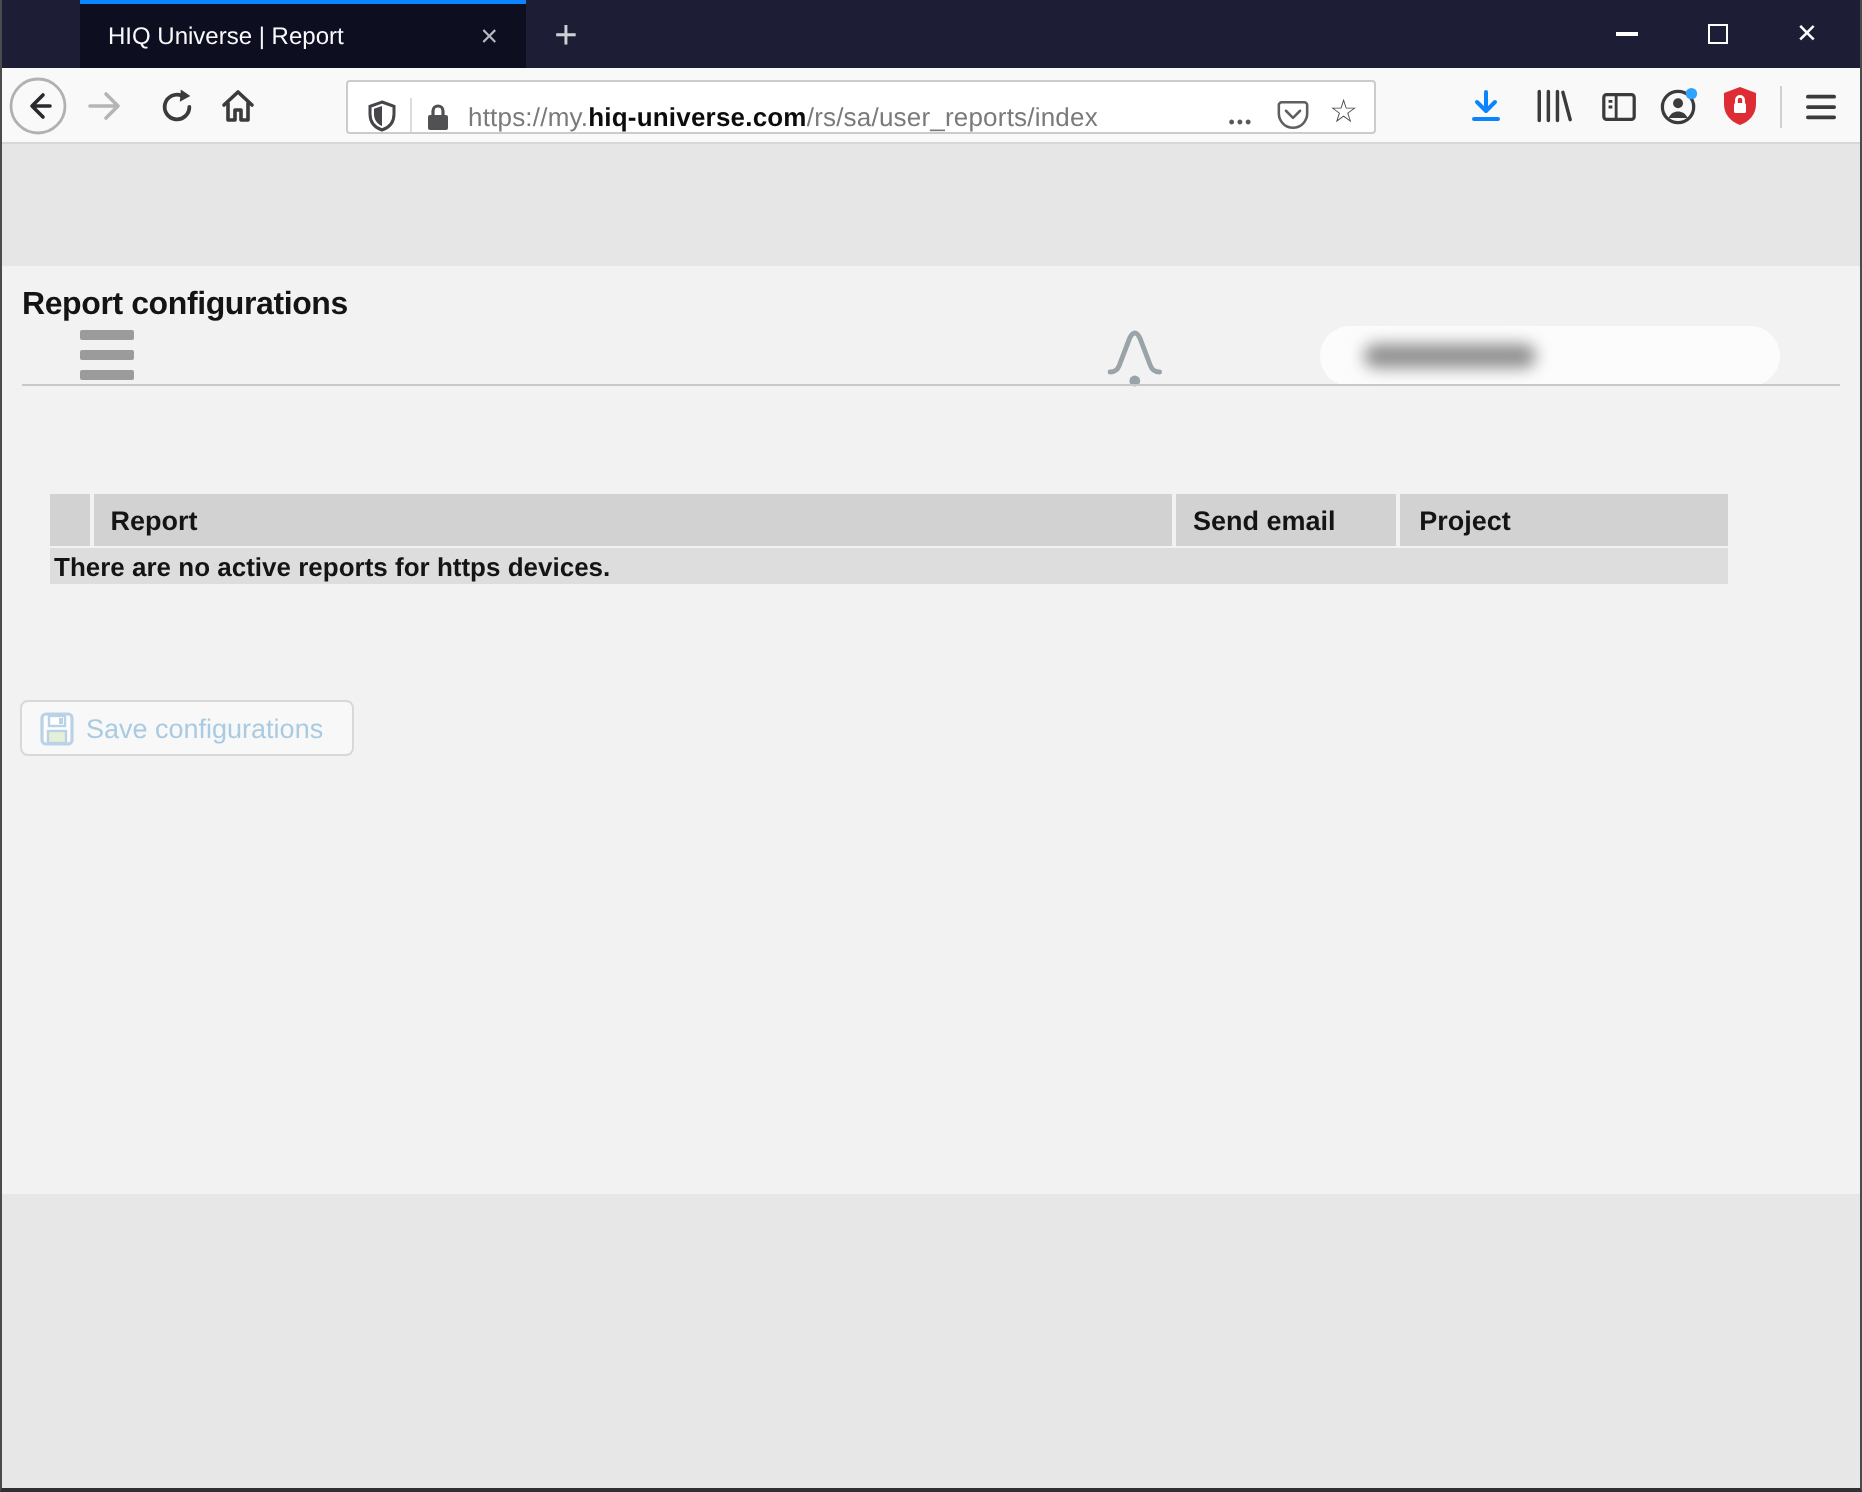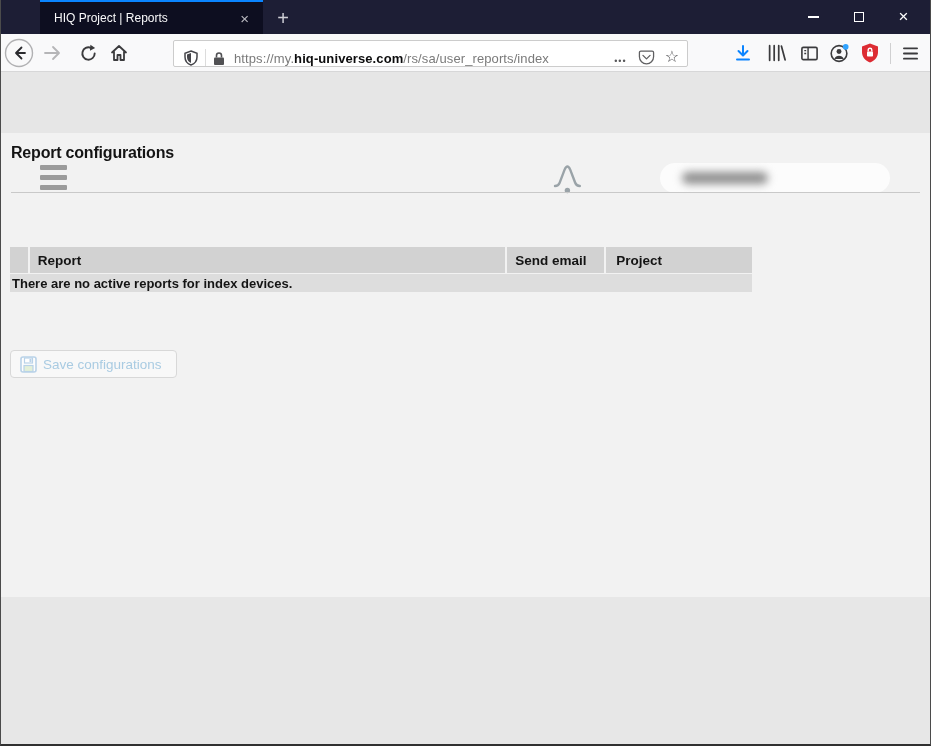--- a/index.html
+++ b/index.html
@@ -37,38 +37,38 @@
   .menu-burger .b { position:absolute; left:0; width:27px; height:5px; background:#9b9b9b; border-radius:1px; }
   .b1{top:0;} .b2{top:10px;} .b3{top:20px;}
   .bell { position:absolute; left:552px; top:90px; }
   .user-pill { position:absolute; left:660px; top:91px; width:230px; height:30px; background:#fcfcfc; border-radius:15px; }
   .user-redacted { position:absolute; left:22px; top:9px; width:86px; height:12px; background:#8e8e8e; border-radius:6px; filter:blur(4px); }
 
   
   .page-title { position:absolute; left:11px; top:144px; font-size:16px; font-weight:800; color:#141414; letter-spacing:-.2px; }
   .h-divider { position:absolute; left:11px; top:192px; width:909px; height:1px; background:#c9c9c9; }
 
-  .rtable { position:absolute; left:10px; top:247px; width:742px; }
+  .rtable { position:absolute; left:25px; top:247px; width:839px; }
   .thead { display:flex; gap:2px; height:26px; }
   .th { background:#d2d2d2; display:flex; align-items:center; font-size:13.5px; font-weight:bold; color:#141414; }
   .th-sel { width:22px; } .th-report { width:586px; padding-left:8px; } .th-project { width:178px; padding-left:10px; } .th-email { width:118px; padding-left:8px; }
   .trow-empty { margin-top:1px; height:18px; background:#dddddd; display:flex; align-items:center; padding-left:2px; font-size:13px; font-weight:bold; color:#141414; }
 
   .save-btn { position:absolute; left:10px; top:350px; height:28px; padding:0 14px 0 9px; display:flex; align-items:center; gap:6px; background:#f8f8f8; border:1px solid #d8d8d8; border-radius:4px; }
   .save-btn span { font-size:13.5px; color:#a9cbe2; font-weight:500; }
 
   
   .footer { position:absolute; left:0; top:597px; width:931px; height:149px; background:#e7e7e7; }
 </style>
 </head>
 <body>
 
 <div class="titlebar">
   <div class="tab">
-    <span class="tab-title">HIQ Project | Reports</span>
+    <span class="tab-title">HIQ Universe | Report</span>
     <span class="tab-close">×</span>
   </div>
   <div class="newtab">+</div>
   <div class="win-btn wb-min">
       <div class="bar"></div>
     </div>
   <div class="win-btn wb-max">
       <div class="sq"></div>
     </div>
   <div class="win-btn wb-close">×</div>
@@ -183,21 +183,21 @@
 <h1 class="page-title">Report configurations</h1>
 <div class="h-divider"></div>
 
 <div class="rtable">
   <div class="thead">
     <div class="th th-sel"></div>
     <div class="th th-report">Report</div>
     <div class="th th-email">Send email</div>
     <div class="th th-project">Project</div>
   </div>
-  <div class="trow-empty">There are no active reports for index devices.</div>
+  <div class="trow-empty">There are no active reports for https devices.</div>
 </div>
 
 <button class="save-btn">
   <svg width="17" height="17" viewBox="0 0 17 17">
     <rect x="1" y="1" width="15" height="15" rx="2" fill="#fdfdfd" stroke="#b9d2e8" stroke-width="1.6"></rect>
     <rect x="4.5" y="2" width="8" height="5" fill="#fff" stroke="#b9d2e8" stroke-width="1.2"></rect>
     <rect x="9.5" y="3" width="2" height="3" fill="#b9d2e8"></rect>
     <rect x="4" y="9.5" width="9" height="6" fill="#e4f0d8" stroke="#b9d2e8" stroke-width="1.2"></rect>
   </svg>
   <span>Save configurations</span>

